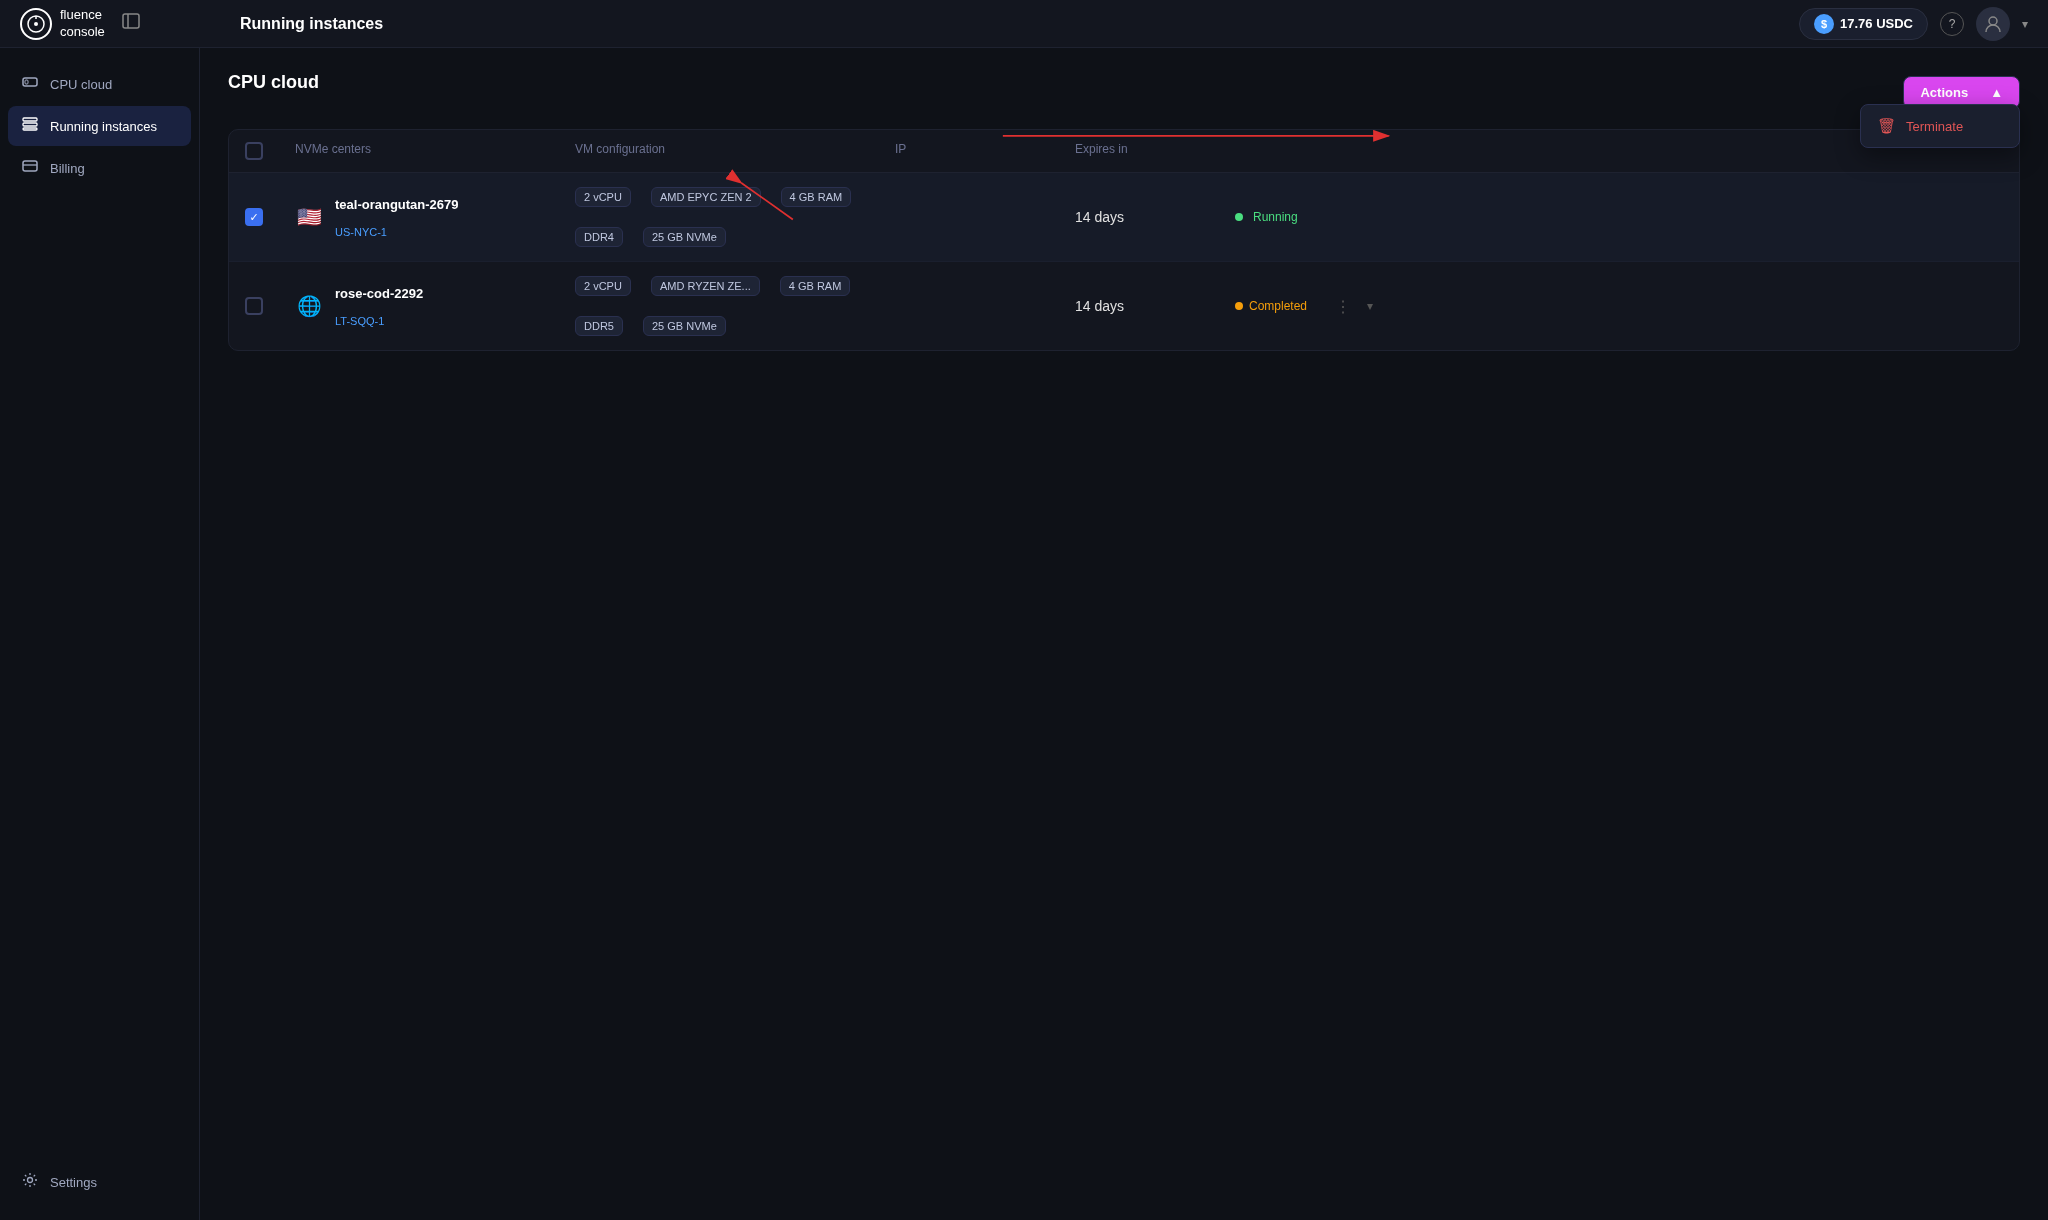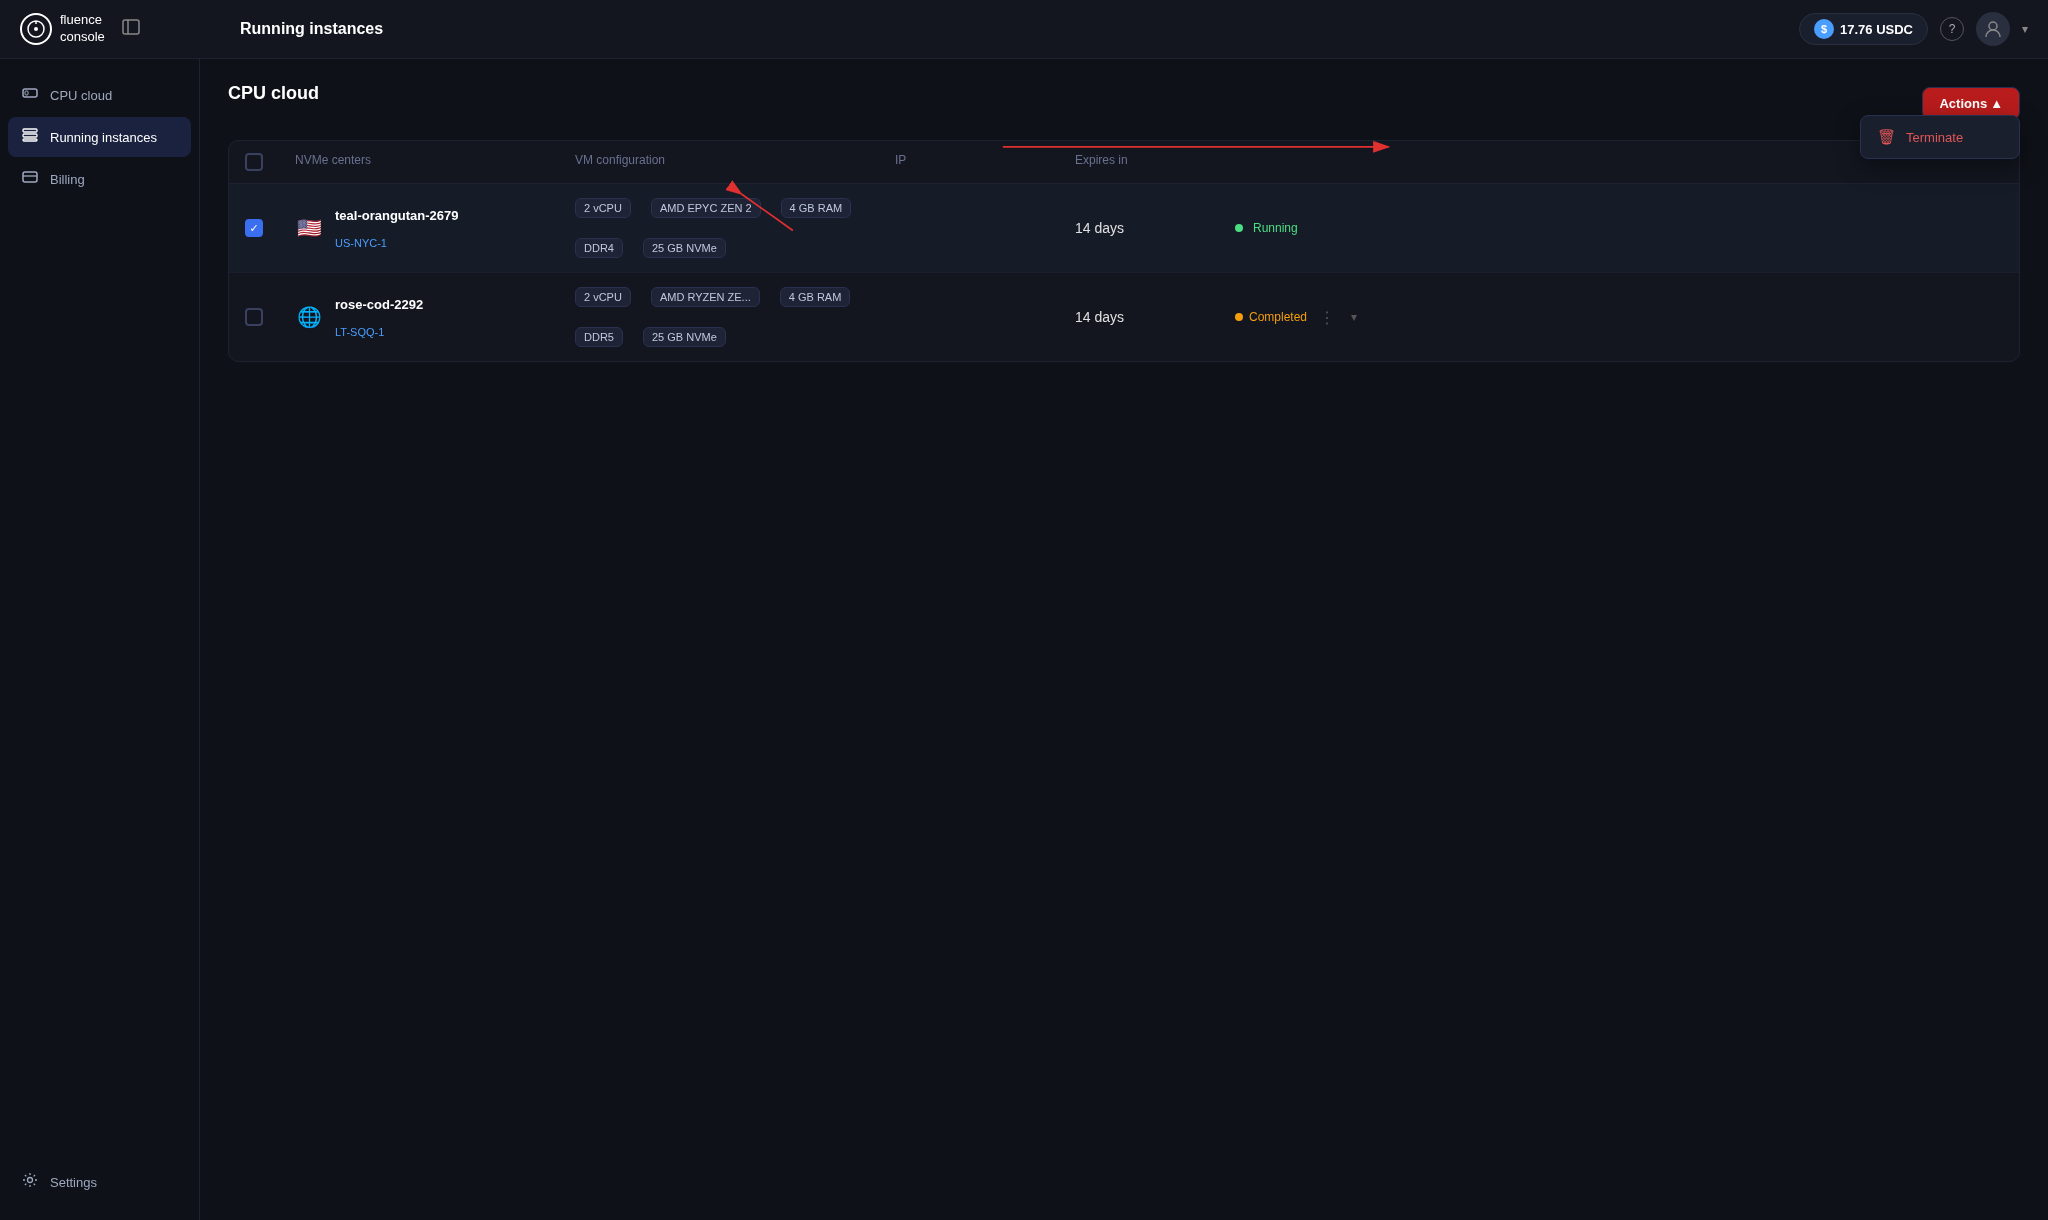--- a/index.html
+++ b/index.html
@@ -12,21 +12,21 @@
       display: flex;
       flex-direction: column;
     }
 
     
     .topnav {
       display: flex;
       align-items: center;
       background: #13161f;
       border-bottom: 1px solid #1e2230;
-      height: 59px;
+      height: 48px;
       padding: 0 20px;
       flex-shrink: 0;
     }
     .topnav-logo {
       display: flex;
       align-items: center;
       gap: 8px;
       width: 200px;
     }
     .logo-icon {
@@ -177,22 +177,22 @@
     .section-header {
       display: flex;
       align-items: center;
       justify-content: space-between;
       margin-bottom: 16px;
     }
 
     .actions-btn {
       display: flex;
       align-items: center;
-      gap: 3px;
-      background: #b91c1c;
+      gap: 22px;
+      background: #d946ef;
       border: 1px solid #2a3050;
       border-radius: 8px;
       padding: 8px 16px;
       color: #fff;
       font-size: 13px;
       font-weight: 600;
       cursor: pointer;
     }
 
     
@@ -553,21 +553,21 @@
           <span class="tag">AMD RYZEN ZE...</span>
           <span class="tag">4 GB RAM</span>
           <span class="tag">DDR5</span>
           <span class="tag">25 GB NVMe</span>
         </div>
         <div></div>
         <div>
           <span>14 days</span>
         </div>
         <div>
-          <div style="display:flex;align-items:center;gap:8px;">
+          <div style="display:flex;align-items:center;gap:24px;">
             <div class="status-completed">
               <div class="status-dot dot-completed"></div>
               <span>Completed</span>
             </div>
             <div class="row-actions">
               <span class="row-menu-btn">⋮</span>
               <span class="row-expand-btn">▾</span>
             </div>
           </div>
         </div>

